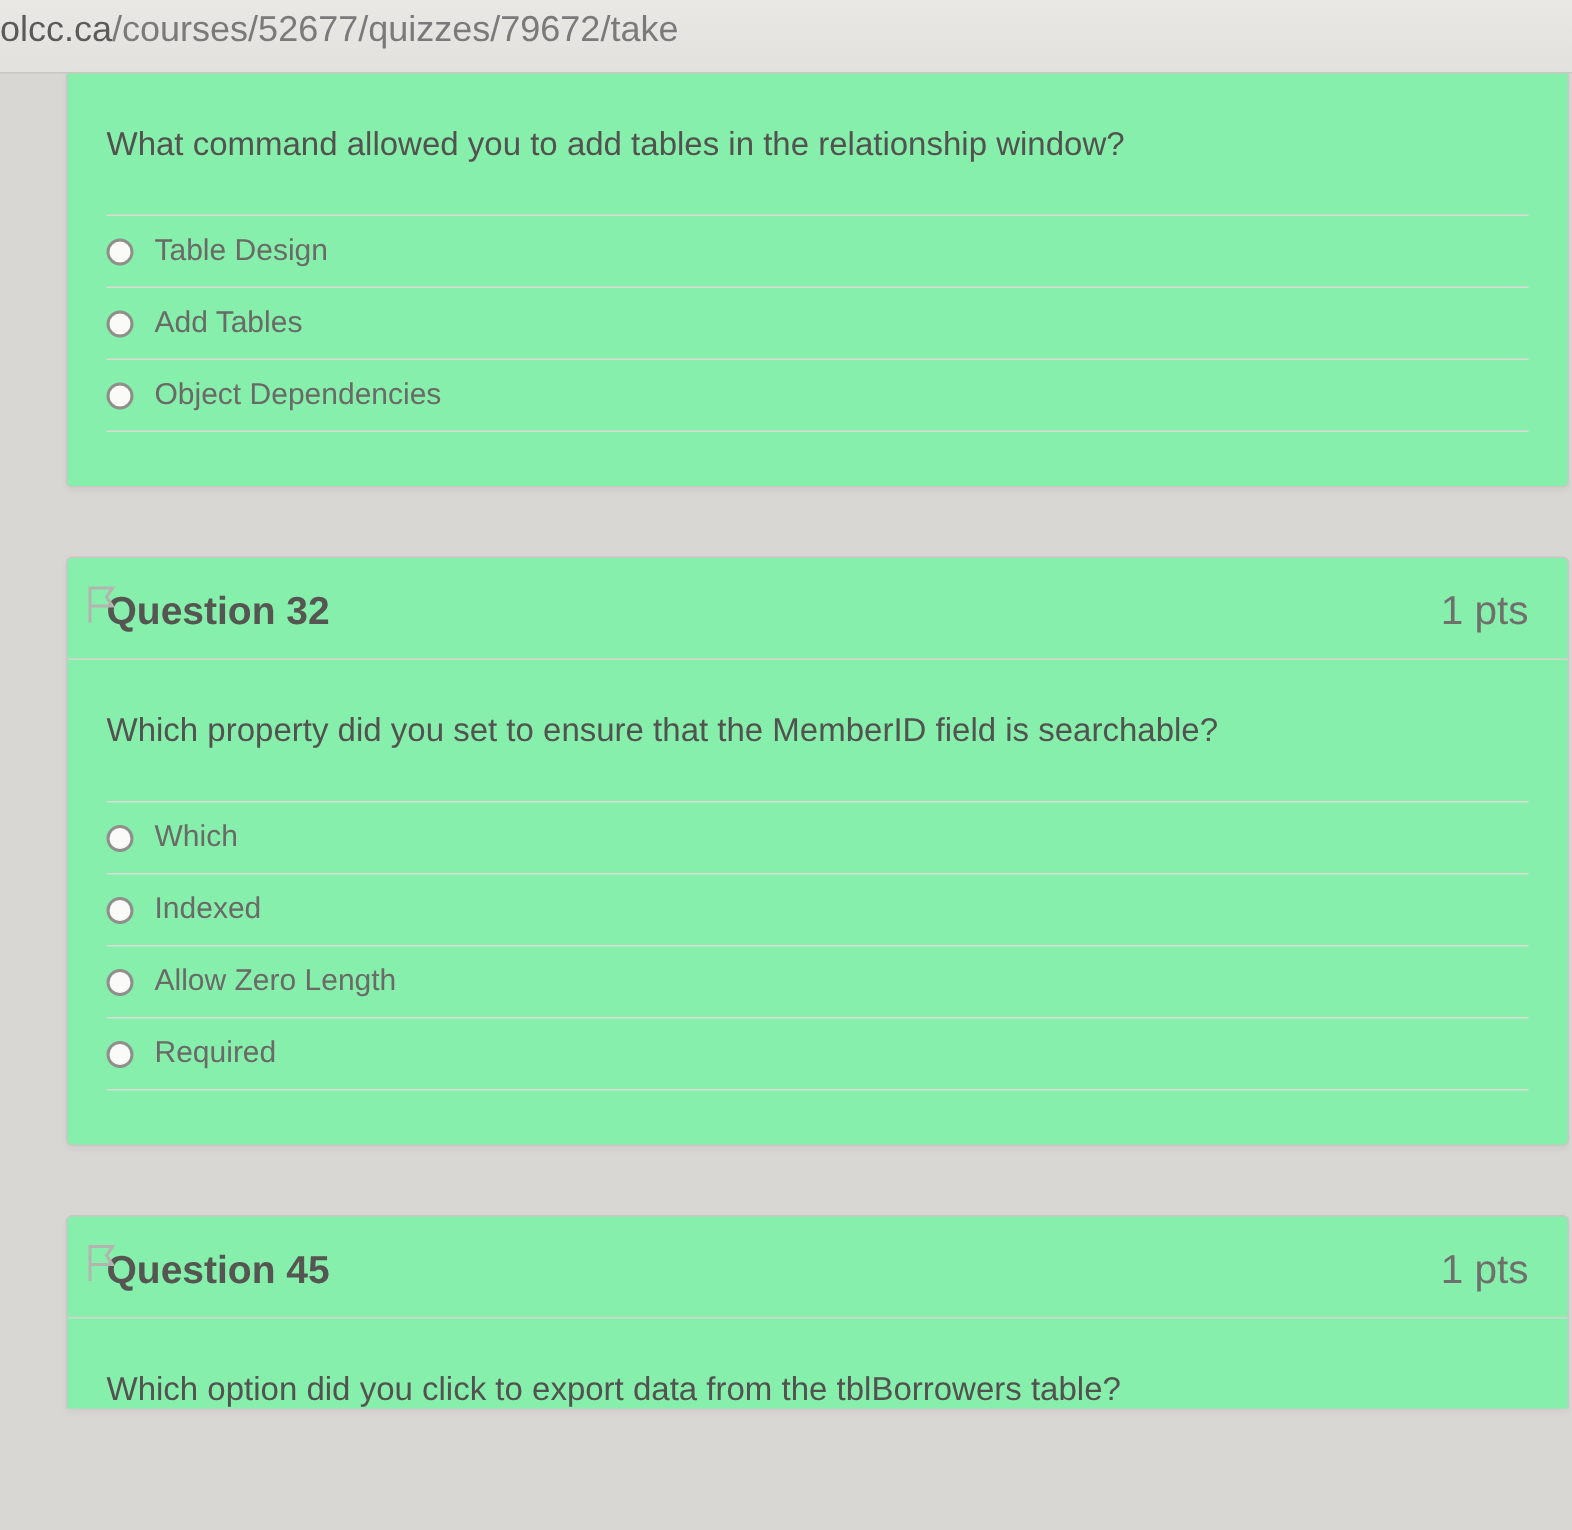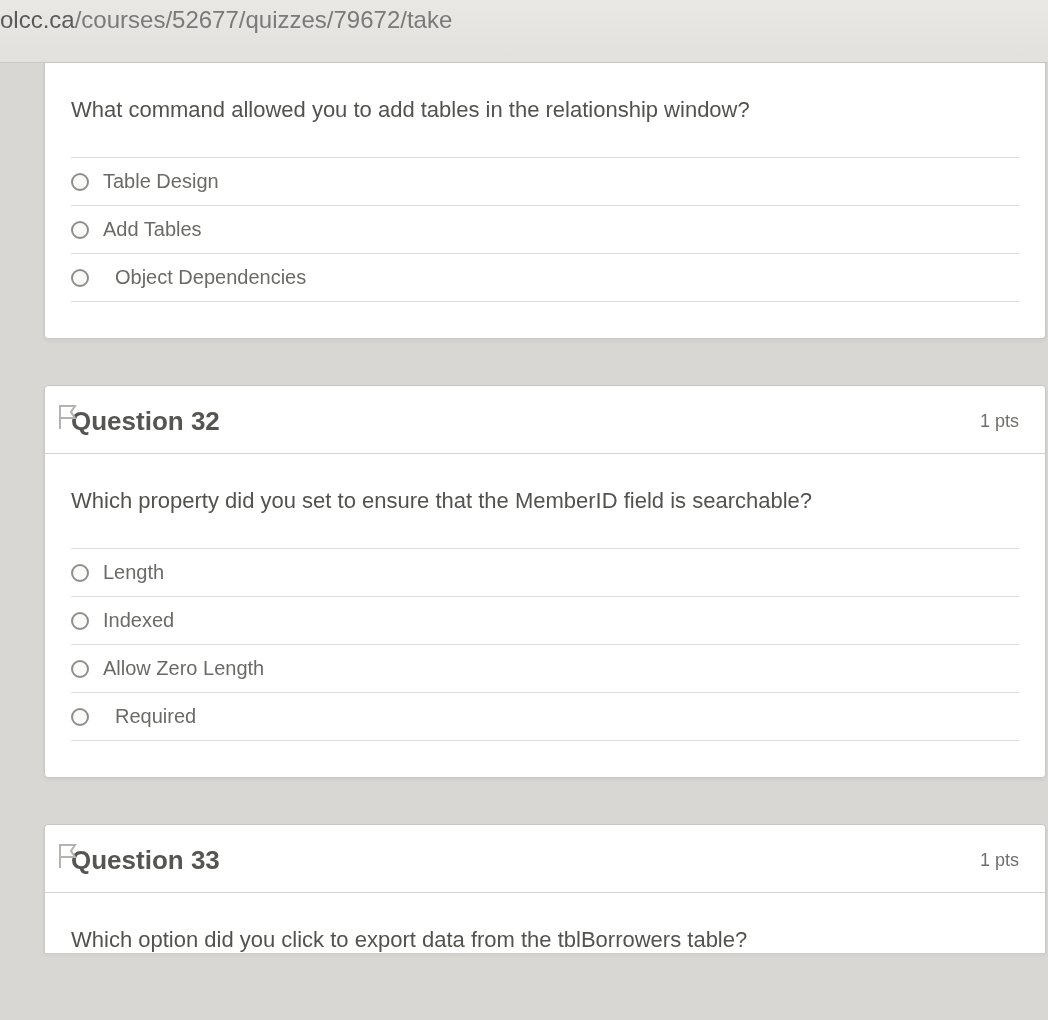--- a/index.html
+++ b/index.html
@@ -5,32 +5,32 @@
   * { box-sizing: border-box; margin: 0; padding: 0; }
   body {
     font-family: "Helvetica Neue", Helvetica, Arial, sans-serif;
     background: #d8d7d3;
     width: 1048px;
     height: 1020px;
     overflow: hidden;
     position: relative;
   }
   .url-bar {
-    padding: 6px 0 28px 0;
+    padding: 6px 0 14px 0;
     font-size: 24px;
     color: #7a7a7a;
     background: linear-gradient(#e9e8e5,#e2e1dd);
     border-bottom: 1px solid #c9c8c5;
   }
   .url-part-dark { color: #5a5a5a; }
   .content-wrap {
     padding: 0 0 0 44px;
   }
   .q-card {
-    background: #ffffff;
+    background: #86efac;
     border: 1px solid #c9c7c3;
     border-radius: 4px;
     margin: 0 2px 46px 0;
     box-shadow: 0 2px 4px rgba(0,0,0,0.05);
   }
   .q-card.partial-top {
     border-top: none;
     border-top-left-radius: 0;
     border-top-right-radius: 0;
     margin-top: 0;
@@ -47,41 +47,41 @@
     align-items: center;
     padding: 20px 26px 16px 26px;
     border-bottom: 1px solid #d6d4d0;
   }
   .q-title {
     font-size: 26px;
     font-weight: 700;
     color: #555551;
   }
   .q-points {
-    font-size: 18px;
+    font-size: 27px;
     color: #6f6f6c;
   }
   .q-body {
     padding: 34px 26px 36px 26px;
   }
   .q-text {
     font-size: 22px;
     color: #52524e;
     margin-bottom: 34px;
     font-weight: 500;
   }
   .opt {
     display: flex;
     align-items: center;
     padding: 12px 0;
     border-top: 1px solid #dedcd8;
     cursor: pointer;
   }
   .opt:first-of-type { border-top: 1px solid #dedcd8; }
-  .opt:last-of-type { border-bottom: 1px solid #dedcd8; gap: 12px; }
+  .opt:last-of-type { border-bottom: 1px solid #dedcd8; }
   .radio {
     width: 18px;
     height: 18px;
     border: 2px solid #8f8e8a;
     border-radius: 50%;
     margin-right: 14px;
     flex-shrink: 0;
     background: #fafaf8;
   }
   .opt-label {
@@ -138,21 +138,21 @@
     </div>
     <div class="q-card">
       <div class="q-header">
         <span class="q-title">Question 32</span>
         <span class="q-points">1 pts</span>
       </div>
       <div class="q-body">
         <div class="q-text">Which property did you set to ensure that the MemberID field is searchable?</div>
         <div class="opt">
           <span class="radio"></span>
-          <span class="opt-label">Length</span>
+          <span class="opt-label">Which</span>
         </div>
         <div class="opt">
           <span class="radio"></span>
           <span class="opt-label">Indexed</span>
         </div>
         <div class="opt">
           <span class="radio"></span>
           <span class="opt-label">Allow Zero Length</span>
         </div>
         <div class="opt">
@@ -164,21 +164,21 @@
   </div>
 
   <div style="position:relative;">
     <div class="flag-col" style="top:18px;">
       <svg class="flag-icon" viewBox="0 0 24 28">
         <path d="M4 2 L4 26 M4 3 L19 3 L15 9 L19 15 L4 15"></path>
       </svg>
     </div>
     <div class="q-card partial-bottom">
       <div class="q-header">
-        <span class="q-title">Question 33</span>
+        <span class="q-title">Question 45</span>
         <span class="q-points">1 pts</span>
       </div>
       <div class="q-body" style="padding-bottom:0;">
         <div class="q-text" style="margin-bottom:4px;">Which option did you click to export data from the tblBorrowers table?</div>
       </div>
     </div>
   </div>
 
 </div>
 

